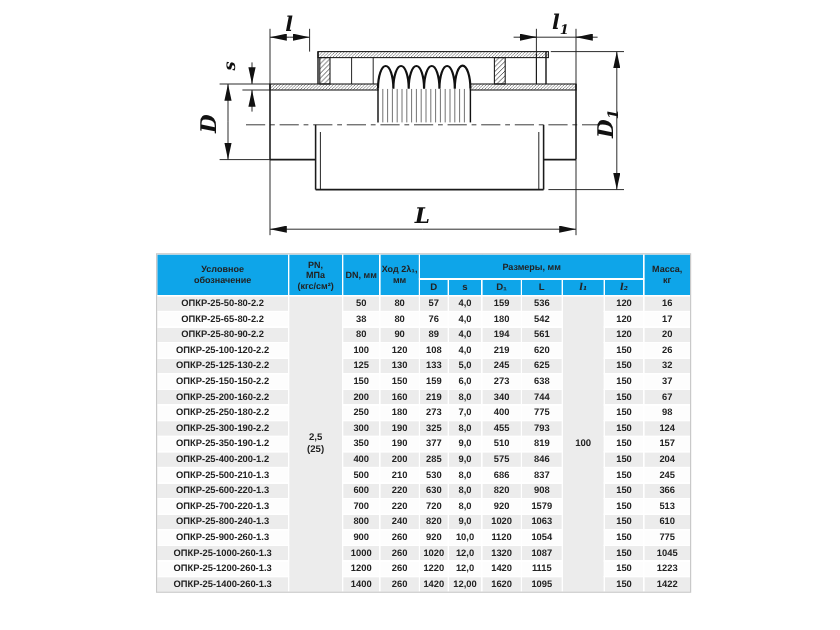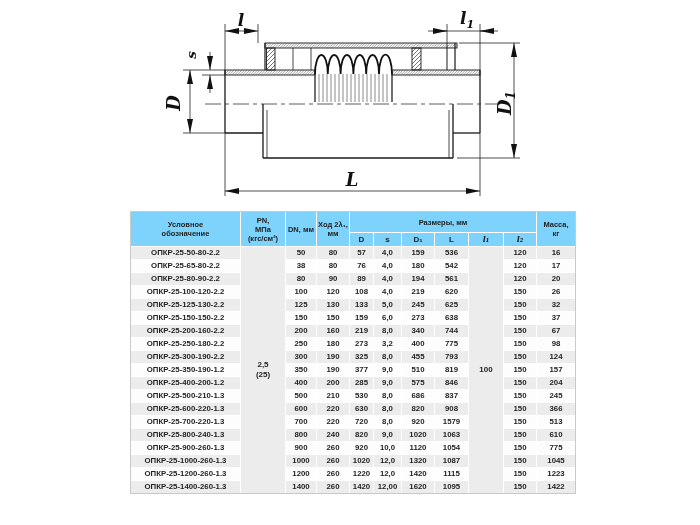--- a/index.html
+++ b/index.html
@@ -6,21 +6,21 @@
   .page{position:relative;width:700px;height:525px;background:#ffffff;overflow:hidden;
         font-family:"Liberation Sans",sans-serif;color:#1c1c1c;}
   .drawing{position:absolute;left:0;top:0;width:700px;height:205px;}
   .drawing svg{display:block;width:700px;height:205px;}
   .dim-label{font-family:"DejaVu Serif",serif;font-style:italic;font-weight:bold;fill:#111;}
 
   table.spec{position:absolute;left:130px;top:211px;width:445px;border-collapse:collapse;
              table-layout:fixed;outline:1px solid #c9c9c9;outline-offset:-1px;}
   table.spec th, table.spec td{border:1px solid #ffffff;padding:0 1px;text-align:center;
              vertical-align:middle;overflow:hidden;}
-  table.spec th{background:#7dd3fc;font-weight:bold;font-size:7.5px;line-height:1.2;
+  table.spec th{background:#0ea5e9;font-weight:bold;font-size:7.5px;line-height:1.2;
              white-space:pre-line;color:#222;}
   thead tr.group th{height:20px;}
   thead tr.sub th{height:13px;font-size:8px;}
   th.ital{font-family:"DejaVu Serif",serif;font-style:italic;margin-left:12px;}
   tbody td{font-size:7.8px;font-weight:bold;height:12px;line-height:10px;color:#232323;}
   tbody tr:nth-child(odd) td{background:#ececec;}
   tbody tr:nth-child(even) td{background:#fdfdfd;}
   tbody td.merged{background:#ececec !important;white-space:pre-line;font-size:8px;line-height:1.25;}
 </style>
 </head>
@@ -252,21 +252,21 @@
           <td>340</td>
           <td>744</td>
           <td>150</td>
           <td>67</td>
         </tr>
         <tr>
           <td>ОПКР-25-250-180-2.2</td>
           <td>250</td>
           <td>180</td>
           <td>273</td>
-          <td>3,2</td>
+          <td>7,0</td>
           <td>400</td>
           <td>775</td>
           <td>150</td>
           <td>98</td>
         </tr>
         <tr>
           <td>ОПКР-25-300-190-2.2</td>
           <td>300</td>
           <td>190</td>
           <td>325</td>

